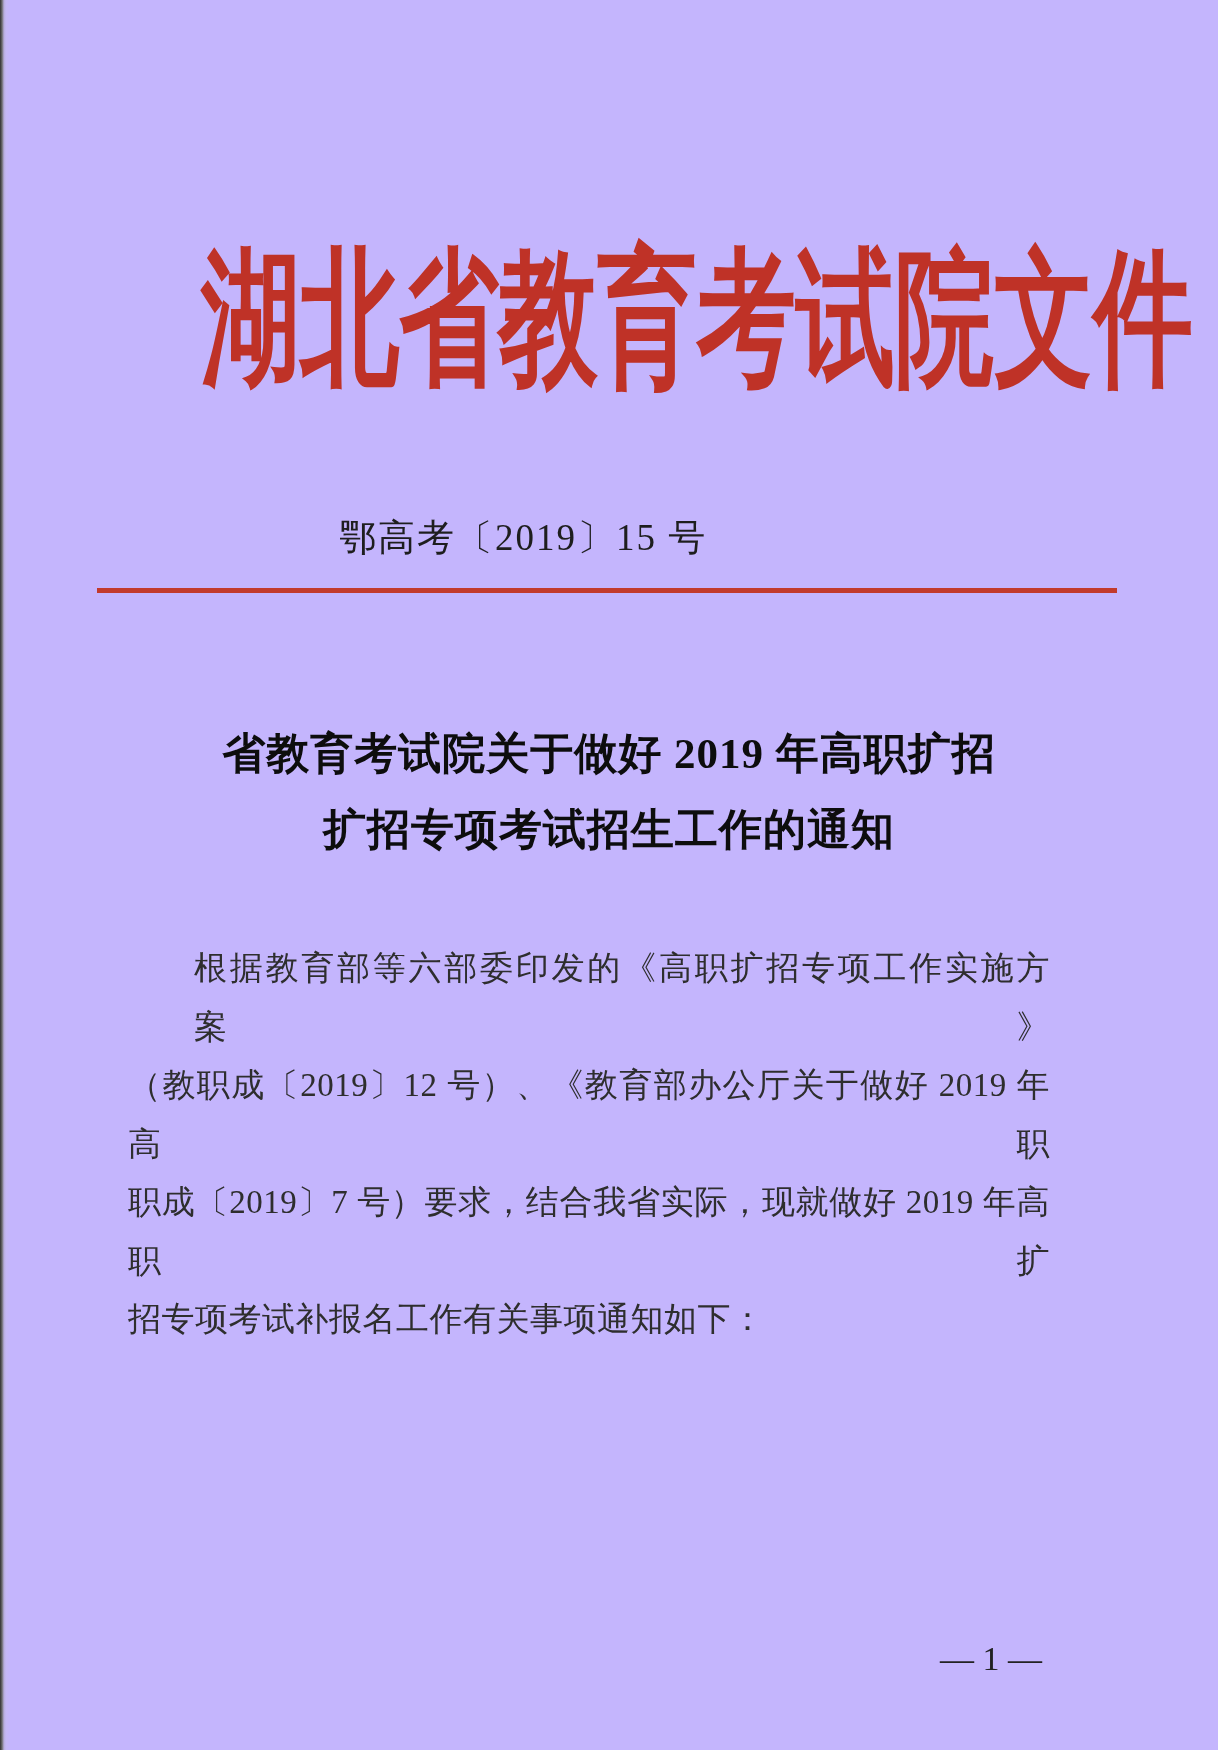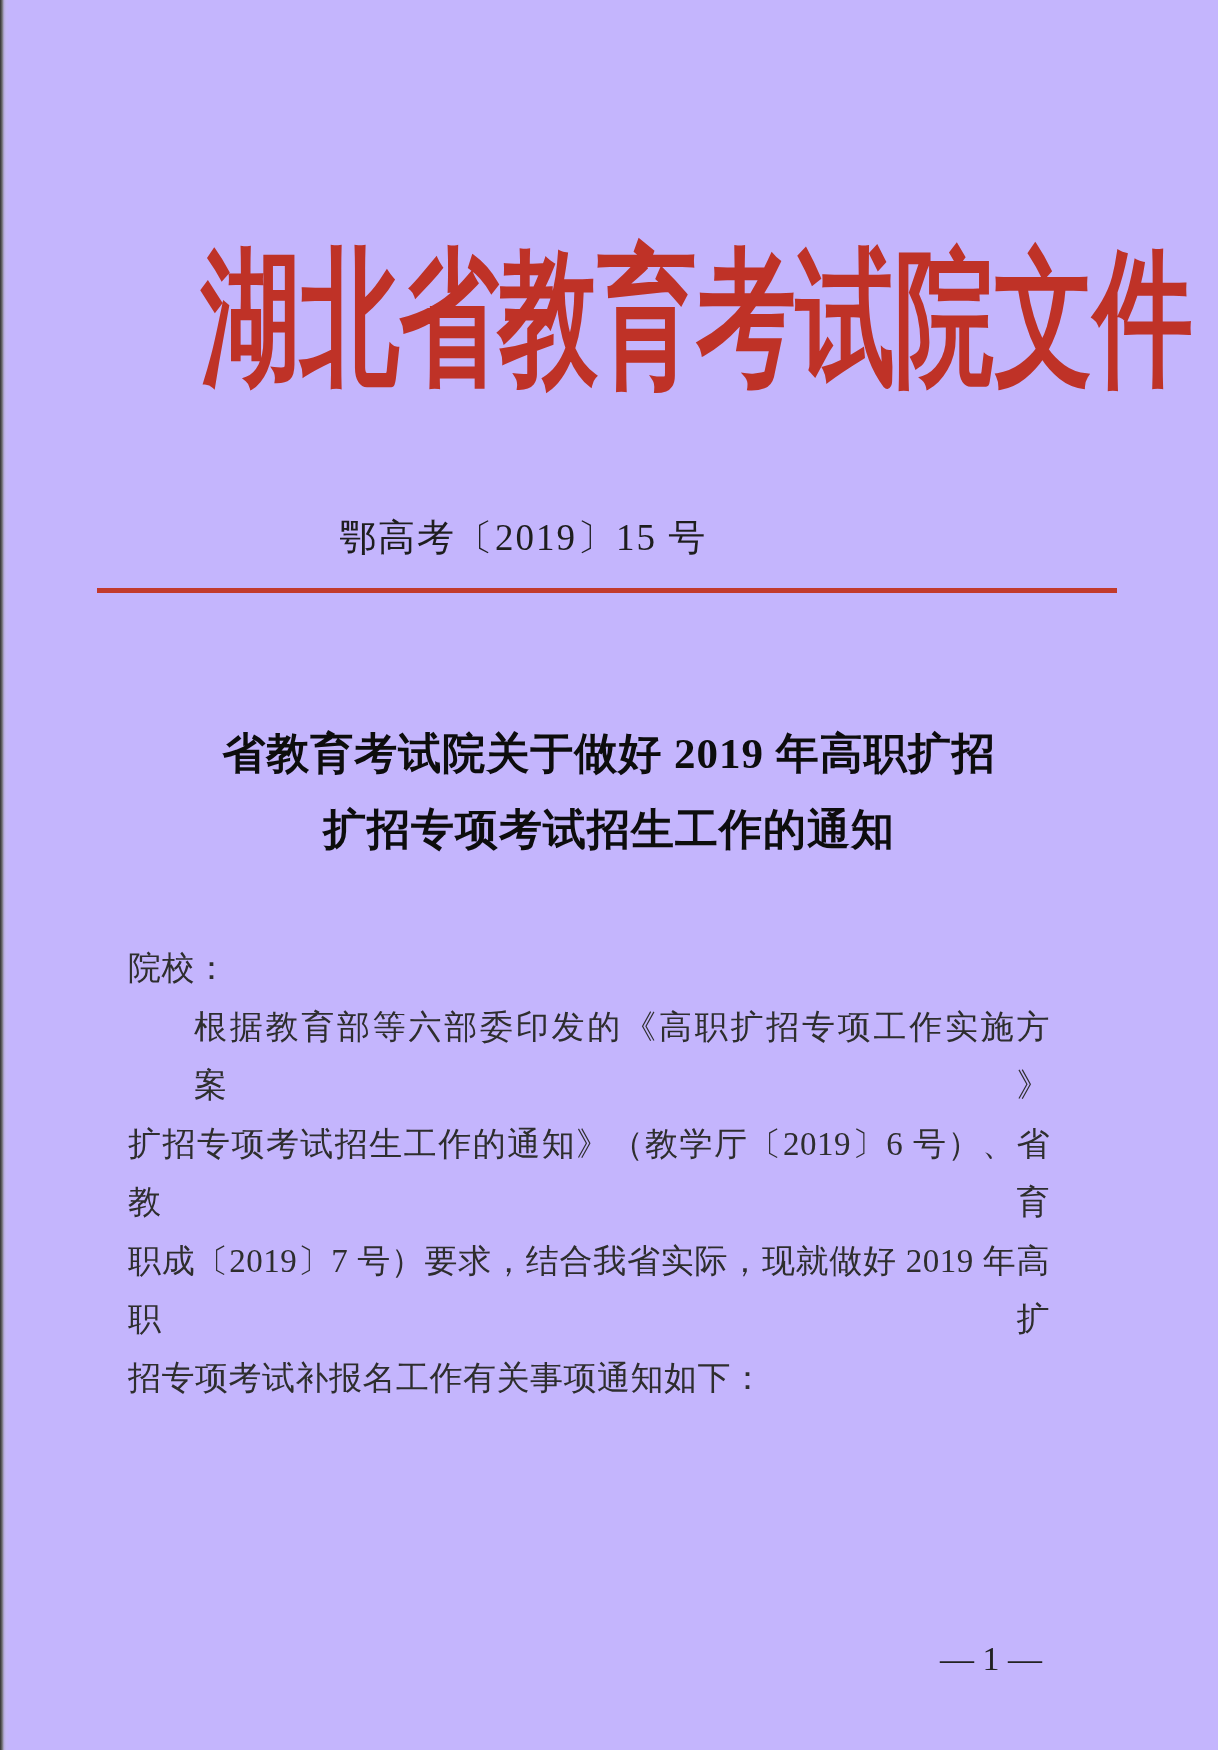--- a/index.html
+++ b/index.html
@@ -111,23 +111,22 @@
   <div class="doc-number">鄂高考〔2019〕15 号</div>
 
   <div class="red-divider"></div>
 
   <div class="doc-title">
     <div>省教育考试院关于做好 2019 年高职扩招</div>
     <div>扩招专项考试招生工作的通知</div>
   </div>
 
   <div class="body-text">
-    <div class="body-line">院校：</div>
     <div class="body-line ind jl">根据教育部等六部委印发的《高职扩招专项工作实施方案》</div>
-    <div class="body-line jl">扩招专项考试招生工作的通知》（教学厅〔2019〕6 号）、省教育</div>
+    <div class="body-line jl">（教职成〔2019〕12 号）、《教育部办公厅关于做好 2019 年高职</div>
     <div class="body-line jl">职成〔2019〕7 号）要求，结合我省实际，现就做好 2019 年高职扩</div>
     <div class="body-line">招专项考试补报名工作有关事项通知如下：</div>
 
   </div>
 
   <div class="page-number">— 1 —</div>
 
 </div>
 
 </body></html>

